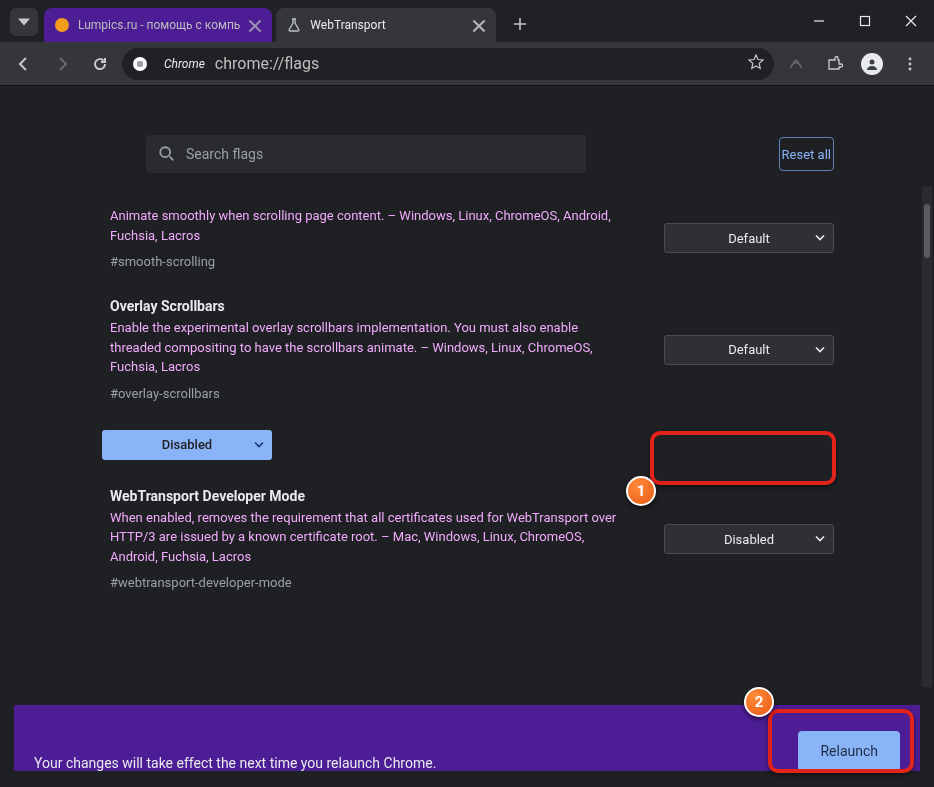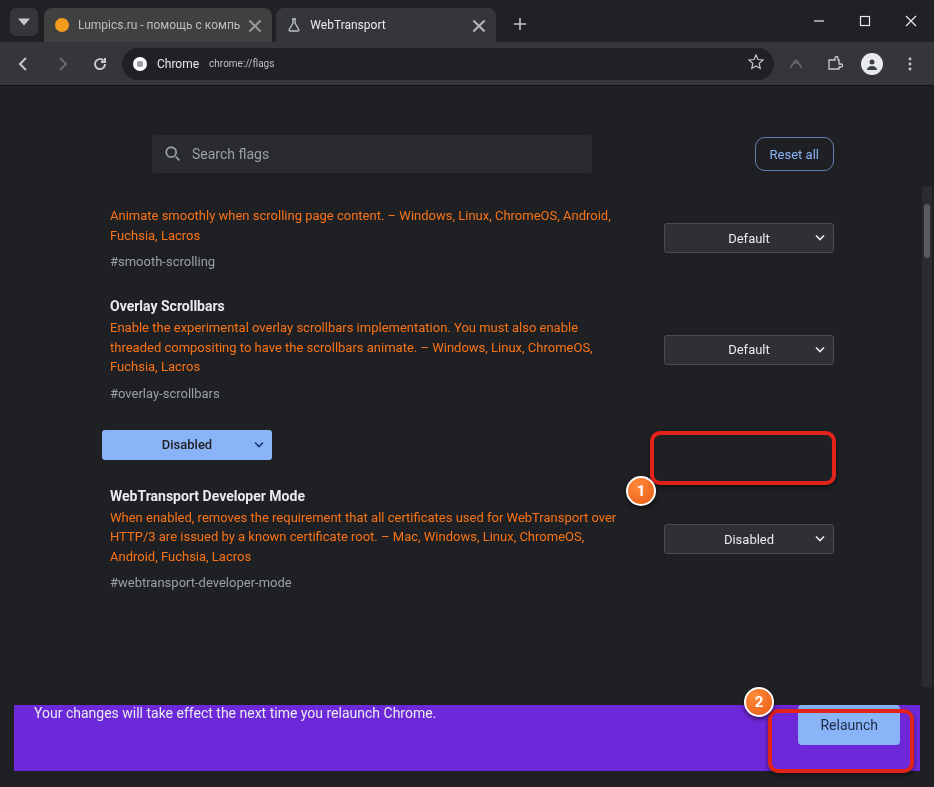--- a/index.html
+++ b/index.html
@@ -3,73 +3,73 @@
 <meta charset="utf-8">
 <style>
 * { margin: 0; padding: 0; box-sizing: border-box; font-family: "Segoe UI", Roboto, Arial, sans-serif; }
 body { width: 934px; height: 787px; background: #111; overflow: hidden; position: relative; }
 
 
 .titlebar { height: 42px; background: #202124; display: flex; align-items: flex-end; padding-left: 8px; }
 .tab-drop { width: 28px; height: 28px; border-radius: 6px; background: #35363a; margin: 0 6px 6px 2px; display:flex; align-items:center; justify-content:center; cursor:pointer; }
 .tab-drop svg { width:12px; height:12px; fill:#c7c7c7; }
 .tab { height: 34px; display: flex; align-items: center; padding: 0 10px; border-radius: 8px 8px 0 0; margin-right: 4px; min-width: 220px; max-width: 230px; cursor:pointer; }
-.tab.inactive { background: #404040; color: #bdbdbd; justify-content: space-between; }
+.tab.inactive { background: #4c1d95; color: #bdbdbd; justify-content: space-between; }
 .tab.active { background: #35363a; color: #e8eaed; }
 .tab .favicon { width:16px; height:16px; margin-right:8px; flex-shrink:0; }
 .tab .tab-title { font-size: 12px; white-space: nowrap; overflow: hidden; text-overflow: clip; flex:1; }
 .tab .tab-close { width:14px; height:14px; margin-left:8px; opacity:.7; flex-shrink:0; }
 .newtab { width:28px; height:28px; display:flex; align-items:center; justify-content:center; margin-left:6px; margin-bottom:4px; cursor:pointer; }
 .newtab svg { width:14px; height:14px; fill:#c7c7c7; }
 .winctrls { margin-left:auto; display:flex; height:42px; }
 .winbtn { width:46px; display:flex; align-items:center; justify-content:center; cursor:pointer; }
 .winbtn svg { width:12px; height:12px; stroke:#e8eaed; fill:none; }
 
 
 .toolbar { height: 44px; background: #35363a; display:flex; align-items:center; padding: 0 8px; gap: 6px; border-bottom:1px solid #111; }
 .navbtn { width:32px; height:32px; display:flex; align-items:center; justify-content:center; border-radius:16px; cursor:pointer; }
 .navbtn svg { width:16px; height:16px; stroke:#c9c9c9; fill:none; stroke-width:2; }
 .navbtn.disabled svg { stroke:#6a6a6a; }
 .omnibox { flex:1; height:32px; background:#202124; border-radius:16px; display:flex; align-items:center; padding:0 10px; gap:10px; }
-.chrome-chip { display:flex; align-items:center; gap:9px; color:#e8eaed; font-size:12px; }
+.chrome-chip { display:flex; align-items:center; gap:16px; color:#e8eaed; font-size:12px;font-style:italic; }
 .chrome-chip .logo { width:16px; height:16px; }
-.omnibox .url { color:#bfbfbf; font-size:10px; flex:1; }
+.omnibox .url { color:#bfbfbf; font-size:16px; flex:1; }
 .omnibox .star { width:16px; height:16px; }
 .ticon { width:32px; height:32px; display:flex; align-items:center; justify-content:center; cursor:pointer; }
 .avatar { width:22px; height:22px; border-radius:50%; background:#e8eaed; display:flex; align-items:center; justify-content:center; }
 
 
 .stage { position: relative; height: calc(787px - 42px - 44px); background: #1f2023; }
-.flagsbar { position:absolute; top:46px; left:152px; right:100px; height:44px; display:flex; align-items:center; gap:12px; }
+.flagsbar { position:absolute; top:46px; left:146px; right:100px; height:44px; display:flex; align-items:center; gap:12px; }
 .searchbox { flex:1; max-width:440px; height:38px; background:#2a2b2e; border-radius:4px; display:flex; align-items:center; padding:0 12px; gap:10px; }
 .searchbox svg { width:18px; height:18px; fill:#9aa0a6; }
 .searchbox .text { color:#9aa0a6; font-size:14px; }
-.resetbtn { margin-left:auto; height:34px; padding:0 14px; border:1px solid #5f83b9; color:#8ab4f8; background:transparent; border-radius:10px; font-size:13px; cursor:pointer; }
+.resetbtn { margin-left:auto; height:34px; padding:0 2px; border:1px solid #5f83b9; color:#8ab4f8; background:transparent; border-radius:4px; font-size:13px; cursor:pointer; }
 
 .flags { position:absolute; top:110px; left:90px; right:100px; bottom:110px; overflow:hidden; color:#e8eaed; }
 .flag { display:flex; padding: 10px 0 18px; }
 .flag .left { flex:1; padding-right:20px; padding-left:20px; }
 .flag .left .dot { position:absolute; width:9px; height:9px; border-radius:50%; background:#8ab4f8; margin-left:-22px; margin-top:5px; }
 .flag h3 { font-size:14px; font-weight:700; color:#e8eaed; margin-bottom:4px; }
-.flag p { font-size:13px; color:#f97316; line-height:1.5; margin-bottom:6px; }
+.flag p { font-size:13px; color:#f0abfc; line-height:1.5; margin-bottom:6px; }
 .flag a { font-size:13px; color:#9aa0a6; cursor:pointer; }
 .flag .right { width:182px; display:flex; align-items:center; justify-content:flex-end; }
 .select { width:170px; height:30px; background:#2f3033; color:#e8eaed; border:1px solid #4c4d51; border-radius:3px; display:flex; align-items:center; justify-content:center; position:relative; font-size:13px; cursor:pointer; }
 .select.blue { background:#8ab4f8; color:#202124; border:none; font-weight:500; }
 .select .caret { position:absolute; right:8px; top:50%; transform:translateY(-50%); }
 .select .caret svg { width:10px; height:10px; }
 .select .caret svg path { stroke:#e8eaed; }
 .select.blue .caret svg path { stroke:#1a3a6e; }
 
 
 .hl { position:absolute; border:4px solid #e2231a; border-radius:10px; box-shadow: 0 2px 4px rgba(0,0,0,.5); pointer-events:none; }
 .numcirc { position:absolute; width:30px; height:30px; border-radius:50%; background: radial-gradient(circle at 35% 30%, #ff8a3c, #e85a12); border:2px solid #fff; display:flex; align-items:center; justify-content:center; color:#fff; font-weight:700; font-size:15px; box-shadow:0 2px 4px rgba(0,0,0,.6); }
 
 
-.relaunchbar { position:absolute; left:14px; right:14px; bottom:16px; height:66px; background:#6d28d9; display:flex; align-items:flex-start; padding:0 20px; color:#e8eaed; font-size:14px; }
+.relaunchbar { position:absolute; left:14px; right:14px; bottom:16px; height:66px; background:#4c1d95; display:flex; align-items:flex-end; padding:0 20px; color:#e8eaed; font-size:14px; }
 .relaunchbtn { margin-left:auto; height:40px; padding:0 22px; background:#8ab4f8; color:#1f2c45; border:none; border-radius:4px; font-size:14px; cursor:pointer; }
 
 
 .fake-scroll { position:absolute; right:4px; top:118px; width:6px; height:54px; background:#5a5b5e; border-radius:3px; }
 .fake-track { position:absolute; right:2px; top:100px; bottom:100px; width:10px; background:#2a2b2e; }
 </style>
 </head>
 <body>
 
 <div class="titlebar">

